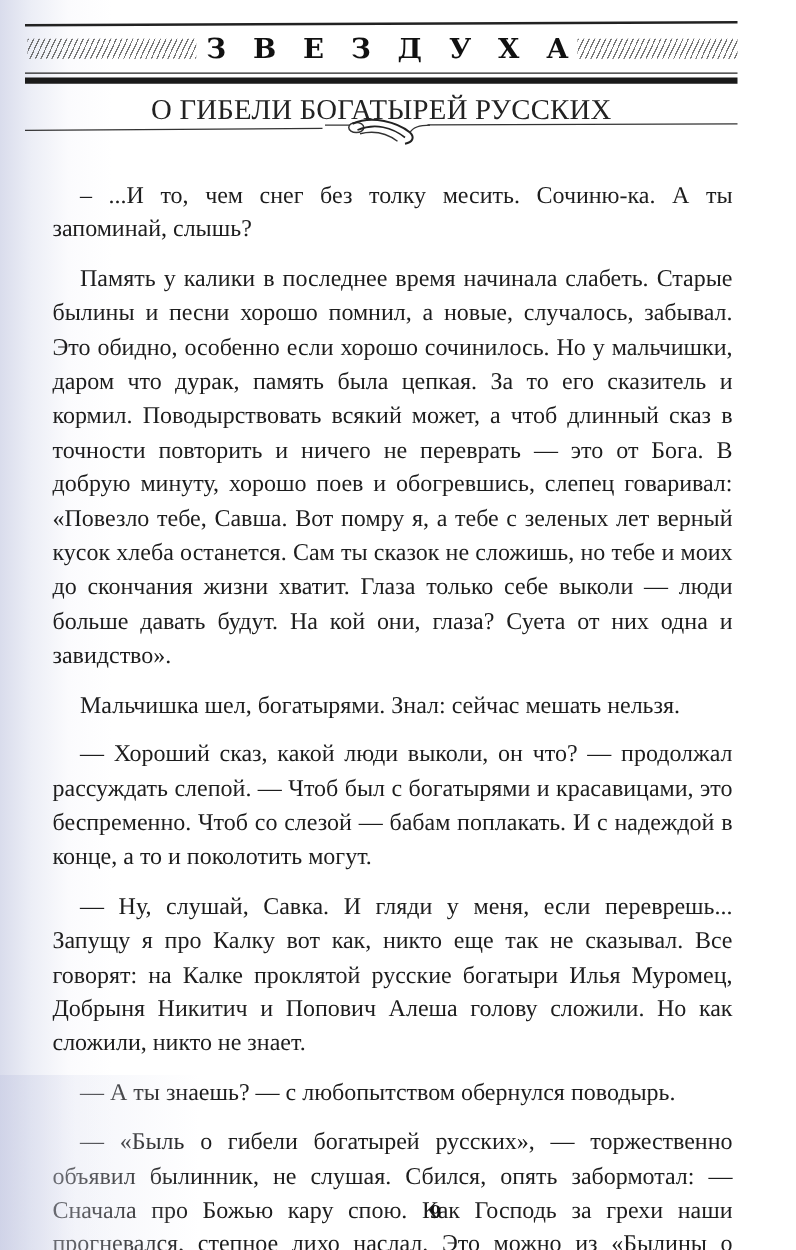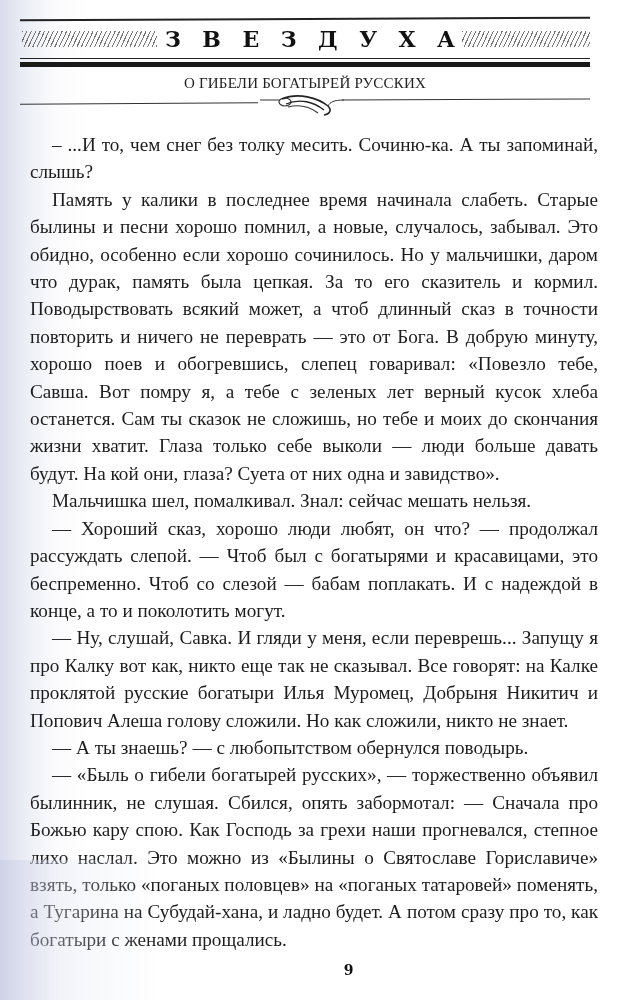--- a/index.html
+++ b/index.html
@@ -32,32 +32,32 @@
     }
     .hatch.left { left: 2px; width: 135px; }
     .hatch.right { right: 0; width: 128px; }
     .series-title {
       position: absolute; left: 145px; width: 290px; top: 25px; height: 28px;
       display: flex; justify-content: space-between; align-items: center;
       font-family: "DejaVu Serif", serif; font-weight: 900; font-size: 22px; color: #111;
     }
     .chapter-title {
       position: absolute; left: 0; right: 0; top: 75px; text-align: center;
-      font-size: 15px; letter-spacing: 0.2px; color: #222;
+      font-size: 23px; letter-spacing: 0.2px; color: #222;
     }
     .rule.under-l { top: 103px; left: 0; width: 238px; height: 1px; background: #333; transform: rotate(-0.4deg); }
     .rule.under-r { top: 99px; left: 322px; right: 0; width: auto; height: 1px; background: #333; transform: rotate(-0.2deg); }
     .ornament { position: absolute; left: 238px; top: 92px; width: 86px; height: 26px; }
 
     
     .text {
       position: absolute; left: 30px; width: 568px; top: 131px;
       font-size: 19.2px; line-height: 27.4px; text-align: justify;
     }
-    .text p { margin: 0; text-indent: 22px; }
+    .text p { margin: 12px; text-indent: 22px; }
     .folio {
       position: absolute; top: 962px; left: 0; right: 0; text-align: center;
       font-family: "DejaVu Serif", serif; font-weight: 900; font-size: 14px; color: #111;
       padding-left: 60px;
     }
   </style>
 </head>
 <body>
 
 <div class="page">
@@ -89,21 +89,21 @@
       <path d="M28 12 C42 6, 56 10, 66 18" stroke="#222" stroke-width="1.3" fill="none"></path>
       <path d="M30 15 C42 12, 52 15, 60 21" stroke="#333" stroke-width="1.1" fill="none"></path>
       <path d="M70 14 C72 10, 76 8, 86 8" stroke="#333" stroke-width="1" fill="none"></path>
     </svg>
     <div class="rule under-r"></div>
   </div>
 
   <div class="text">
     <p>– ...И то, чем снег без толку месить. Сочиню-ка. А ты запоминай, слышь?</p>
     <p>Память у калики в последнее время начинала слабеть. Старые былины и песни хорошо помнил, а новые, случалось, забывал. Это обидно, особенно если хорошо сочинилось. Но у мальчишки, даром что дурак, память была цепкая. За то его сказитель и кормил. Поводырствовать всякий может, а чтоб длинный сказ в точности повторить и ничего не переврать — это от Бога. В добрую минуту, хорошо поев и обогревшись, слепец говаривал: «Повезло тебе, Савша. Вот помру я, а тебе с зеленых лет верный кусок хлеба останется. Сам ты сказок не сложишь, но тебе и моих до скончания жизни хватит. Глаза только себе выколи — люди больше давать будут. На кой они, глаза? Суета от них одна и завидство».</p>
-    <p>Мальчишка шел, помалкивал. Знал: сейчас мешать нельзя.</p>
-    <p>— Хороший сказ, хорошо люди любят, он что? — продолжал рассуждать слепой. — Чтоб был с богатырями и красавицами, это беспременно. Чтоб со слезой — бабам поплакать. И с надеждой в конце, а то и поколотить могут.</p>
+    <p>Мальчишка шел, богатырями. Знал: сейчас мешать нельзя.</p>
+    <p>— Хороший сказ, какой люди выколи, он что? — продолжал рассуждать слепой. — Чтоб был с богатырями и красавицами, это беспременно. Чтоб со слезой — бабам поплакать. И с надеждой в конце, а то и поколотить могут.</p>
     <p>— Ну, слушай, Савка. И гляди у меня, если переврешь... Запущу я про Калку вот как, никто еще так не сказывал. Все говорят: на Калке проклятой русские богатыри Илья Муромец, Добрыня Никитич и Попович Алеша голову сложили. Но как сложили, никто не знает.</p>
     <p>— А ты знаешь? — с любопытством обернулся поводырь.</p>
     <p>— «Быль о гибели богатырей русских», — торжественно объявил былинник, не слушая. Сбился, опять забормотал: — Сначала про Божью кару спою. Как Господь за грехи наши прогневался, степное лихо наслал. Это можно из «Былины о Святославе Гориславиче» взять, только «поганых половцев» на «поганых татаровей» поменять, а Тугарина на Субудай-хана, и ладно будет. А потом сразу про то, как богатыри с женами прощались.</p>
   </div>
 
   <div class="folio">9</div>
 </div>
 
 </body></html>

